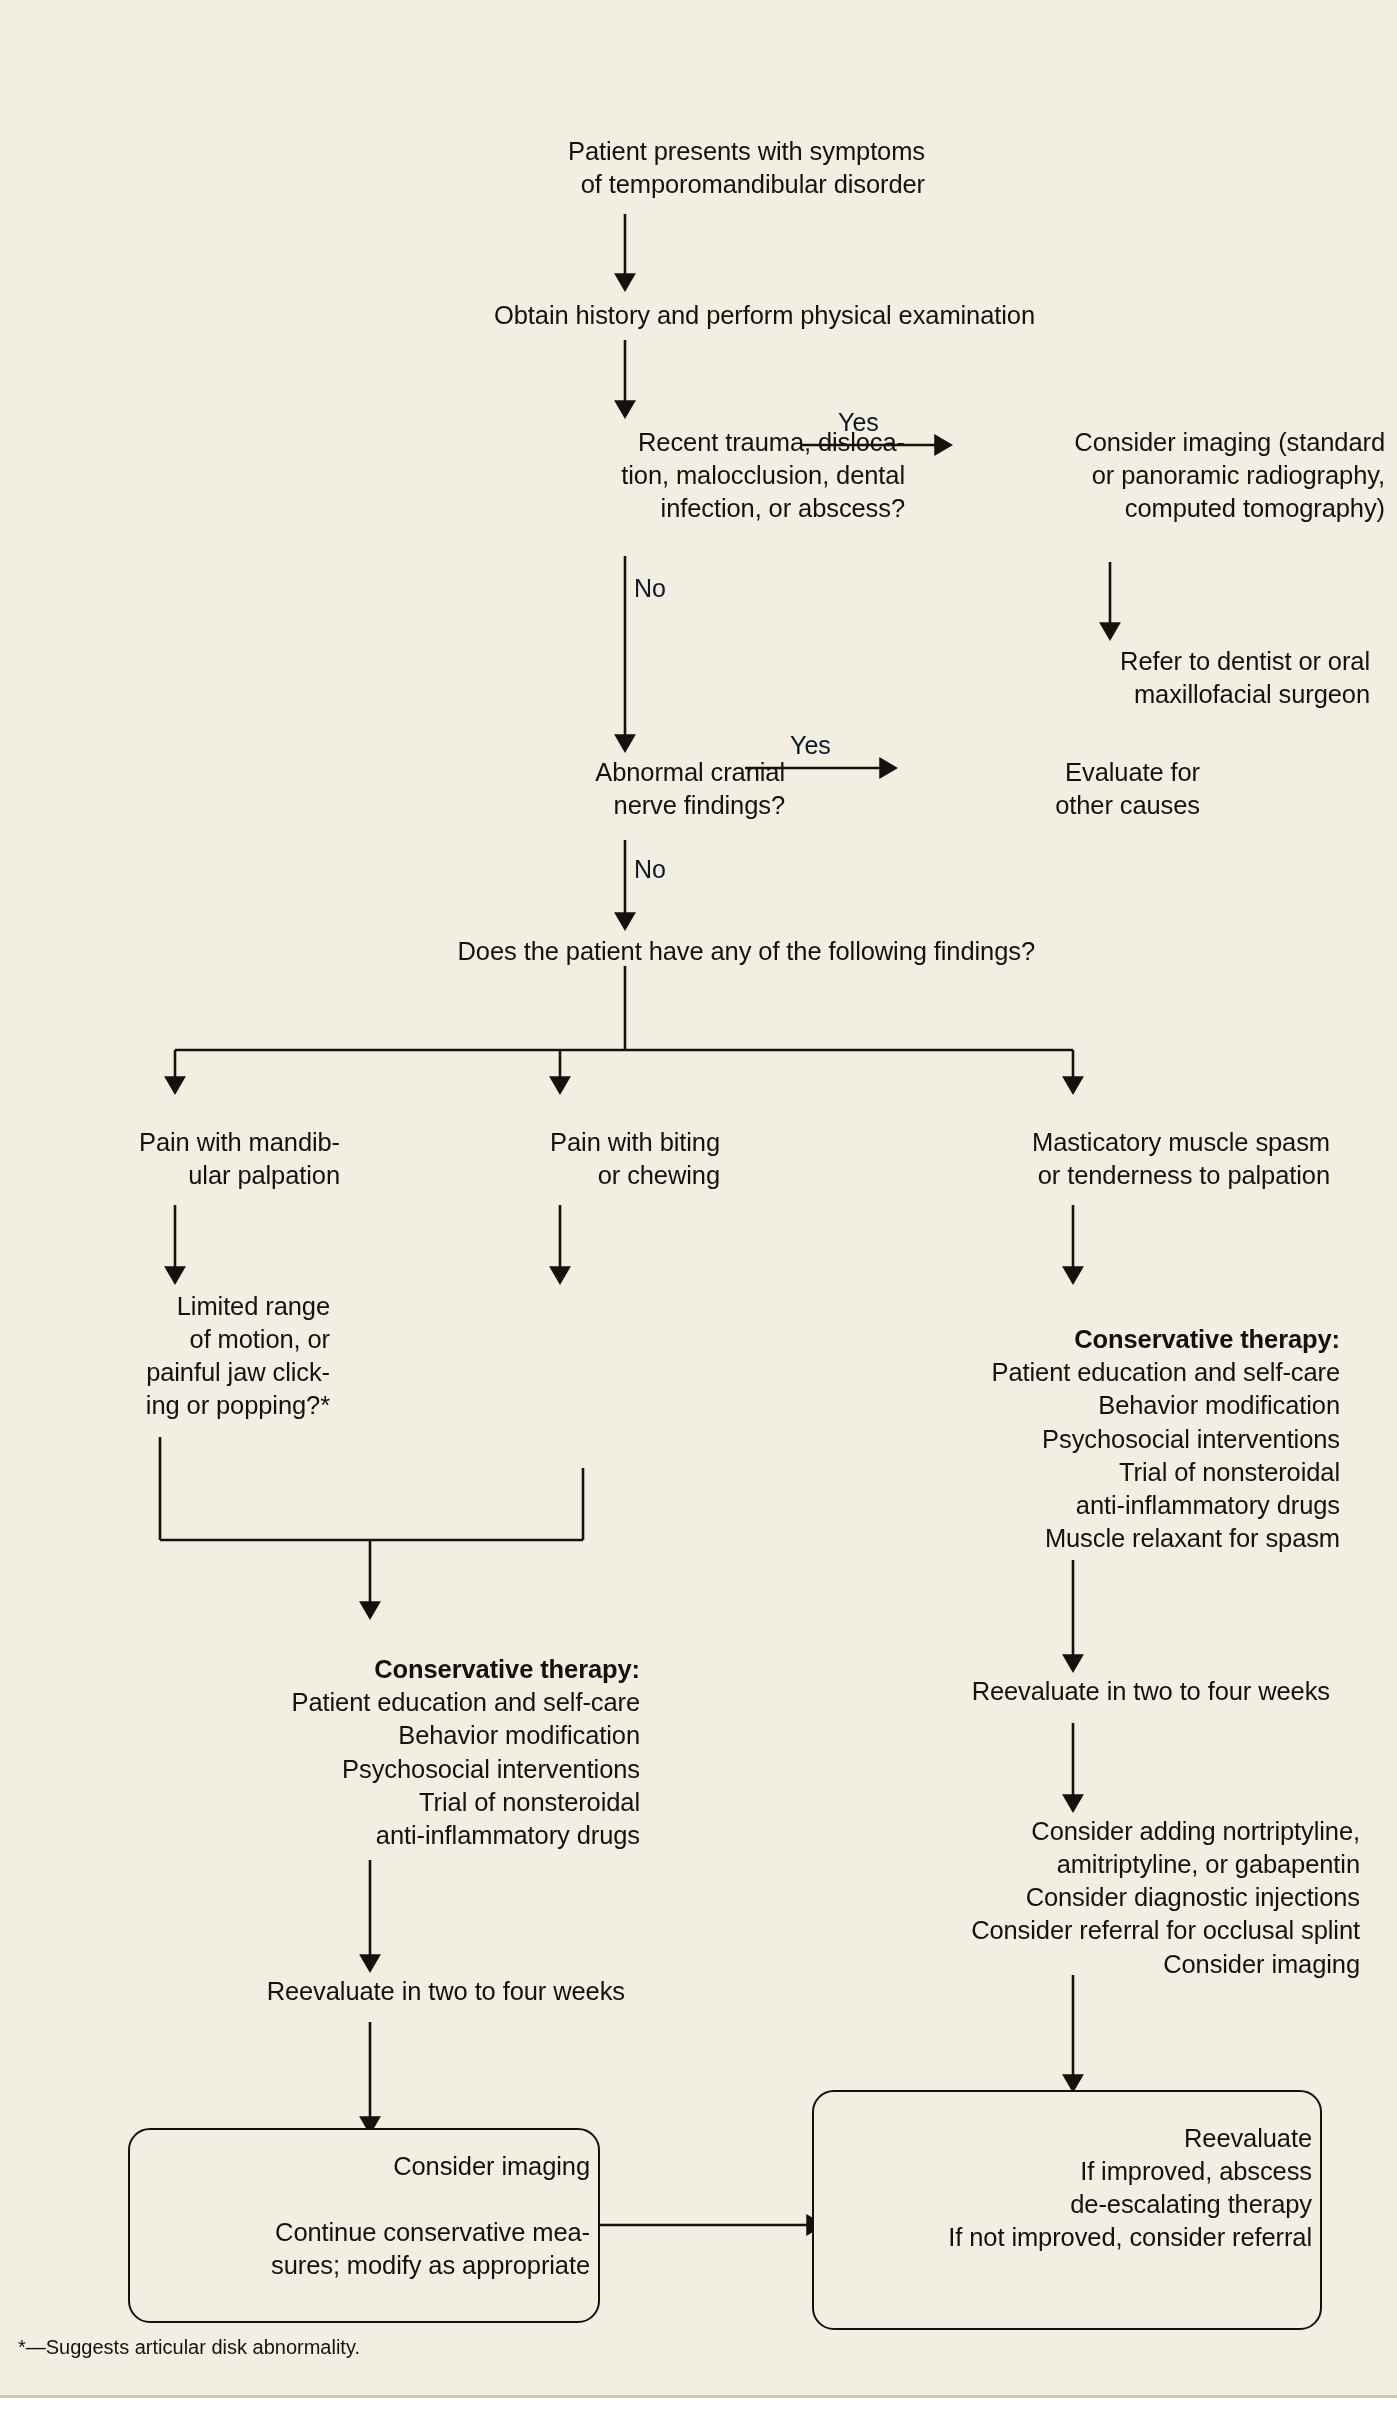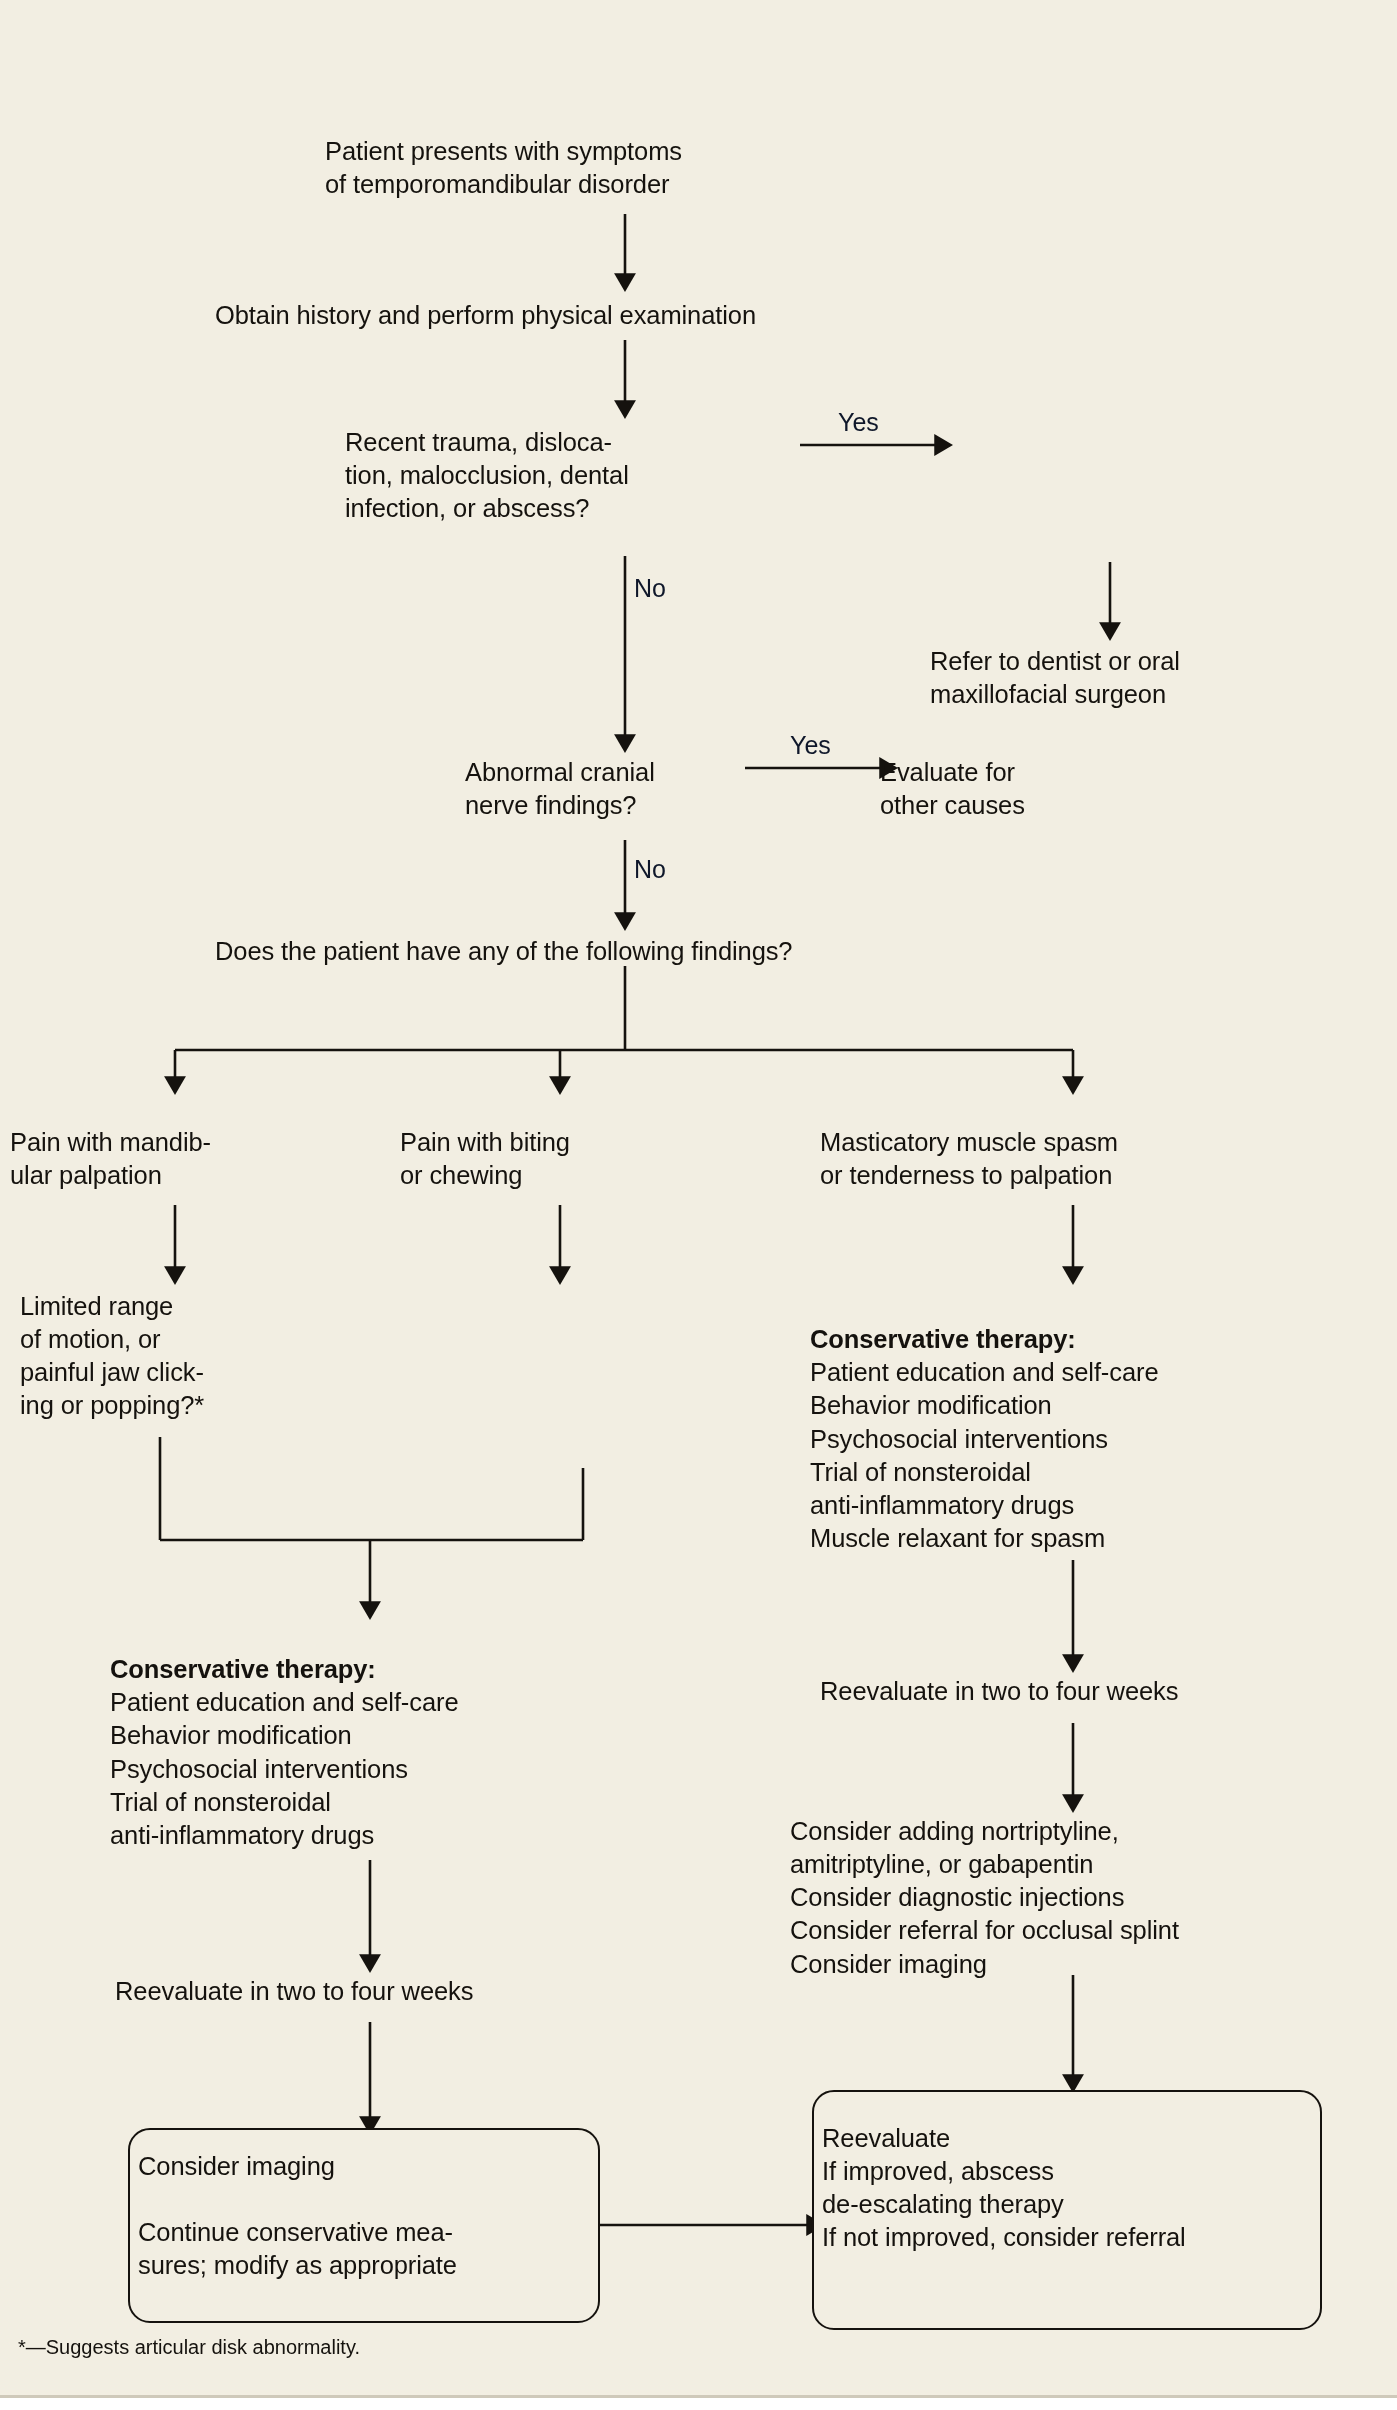--- a/index.html
+++ b/index.html
@@ -11,21 +11,21 @@
     position: relative;
     width: 1397px;
     height: 2410px;
     background: #f2eee2;
     font-family: "Liberation Sans", sans-serif;
     color: #1a1a1a;
     overflow: hidden;
   }
   .node {
     position: absolute;
-    text-align: left;
+    text-align: right;
     font-size: 25.5px;
     line-height: 1.30;
     color: #15120e;
     white-space: pre-line;
     letter-spacing: -0.1px;
   }
   .node.bold-head {
     font-weight: normal;
   }
   .node .hd {
@@ -135,20 +135,23 @@
 
   <div class="node" style="left:325px; top:135px; width:600px;">Patient presents with symptoms
 of temporomandibular disorder</div>
 
   <div class="node" style="left:215px; top:299px; width:820px;">Obtain history and perform physical examination</div>
 
   <div class="node" style="left:345px; top:426px; width:560px;">Recent trauma, disloca-
 tion, malocclusion, dental
 infection, or abscess?</div>
 
+  <div class="node" style="left:945px; top:426px; width:440px;">Consider imaging (standard
+or panoramic radiography,
+computed tomography)</div>
 
   <div class="node" style="left:930px; top:645px; width:440px;">Refer to dentist or oral
 maxillofacial surgeon</div>
 
   <div class="node" style="left:465px; top:756px; width:320px;">Abnormal cranial
 nerve findings?</div>
 
   <div class="node" style="left:880px; top:756px; width:320px;">Evaluate for
 other causes</div>
 

